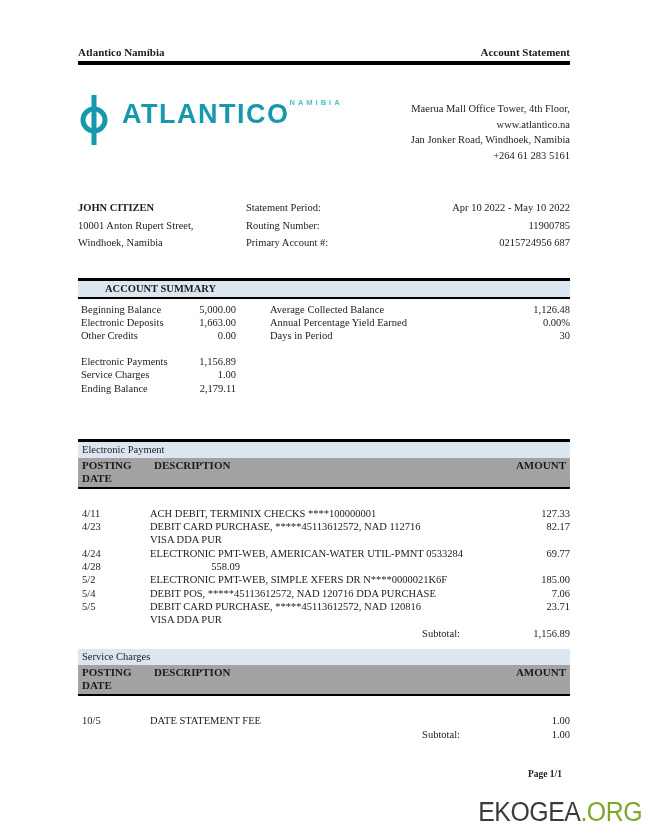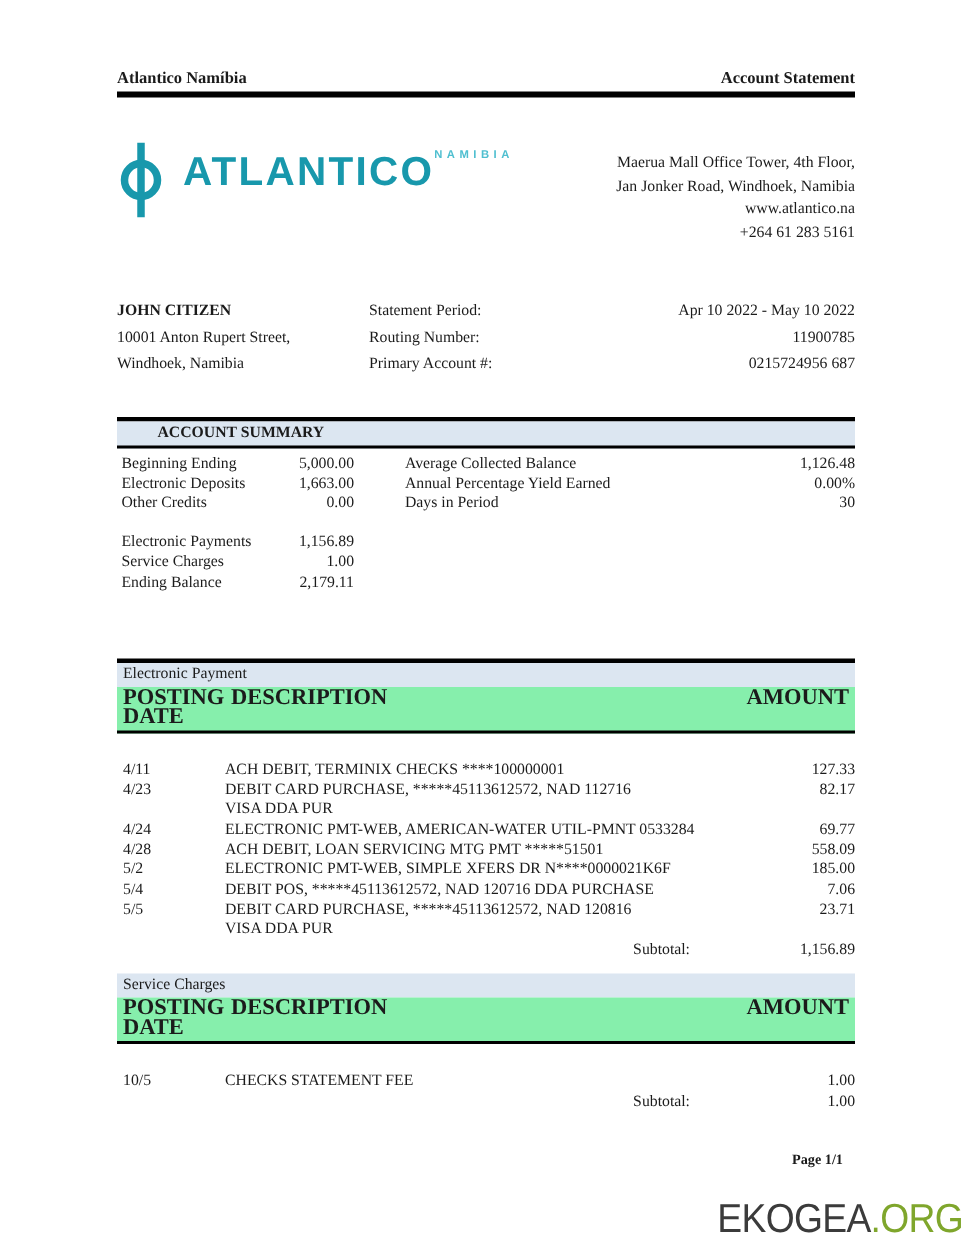--- a/index.html
+++ b/index.html
@@ -46,21 +46,21 @@
   
   .summary-body { padding-top: 4px; }
   .sum-row { display: flex; font-size: 10.5px; line-height: 13.2px; }
   .sum-label { width: 102px; padding-left: 3px; }
   .sum-val { width: 56px; text-align: right; }
   .sum-gap { height: 13px; }
   .sum-label2 { flex: 1; padding-left: 34px; }
   .sum-val2 { width: 90px; text-align: right; }
 
   
-  .tbl-head { background: #86efac; display: flex; font-weight: bold; font-size: 15px;
+  .tbl-head { background: #a3a3a3; display: flex; font-weight: bold; font-size: 11px;
     padding: 1px 4px 2px 4px; line-height: 13px; border-bottom: 2px solid #000; }
   .c-date { width: 72px; }
   .c-desc { flex: 1; }
   .c-amt { width: 90px; text-align: right; }
   .tbl-body { padding-top: 18px; }
   .tx-row { display: flex; font-size: 10.5px; line-height: 13.3px; }
   .tx-row .c-date { padding-left: 4px; }
   .subtotal-row { display: flex; font-size: 10.5px; line-height: 13.3px; margin-top: 1px; }
   .subtotal-row .c-desc { text-align: right; padding-right: 20px; }
 
@@ -92,22 +92,22 @@
             <circle cx="16" cy="25" r="11" fill="none" stroke="#1898ac" stroke-width="5"></circle>
           </svg>
         </span>
         <span class="logo-text">
           <span class="logo-brand">ATLANTICO</span>
           <span class="logo-region">NAMIBIA</span>
         </span>
       </div>
       <div class="bank-address">
         <div>Maerua Mall Office Tower, 4th Floor,</div>
+        <div>www.atlantico.na</div>
         <div>Jan Jonker Road, Windhoek, Namibia</div>
-        <div>www.atlantico.na</div>
         <div>+264 61 283 5161</div>
       </div>
     </div>
 
     <div class="meta-row">
       <div class="meta-col1">
         <div class="cust-name">JOHN CITIZEN</div>
         <div>10001 Anton Rupert Street,</div>
         <div>Windhoek, Namibia</div>
       </div>
@@ -121,21 +121,21 @@
         <div>11900785</div>
         <div>0215724956 687</div>
       </div>
     </div>
 
     <div class="section">
       <div class="section-topline"></div>
       <div class="section-title bold">ACCOUNT SUMMARY</div>
       <div class="summary-body">
         <div class="sum-row">
-          <span class="sum-label">Beginning Ending</span>
+          <span class="sum-label">Beginning Balance</span>
           <span class="sum-val">5,000.00</span>
           <span class="sum-label2">Average Collected Balance</span>
           <span class="sum-val2">1,126.48</span>
         </div>
         <div class="sum-row">
           <span class="sum-label">Electronic Deposits</span>
           <span class="sum-val">1,663.00</span>
           <span class="sum-label2">Annual Percentage Yield Earned</span>
           <span class="sum-val2">0.00%</span>
         </div>
@@ -183,21 +183,20 @@
           </span>
           <span class="c-amt">82.17</span>
         </div>
         <div class="tx-row">
           <span class="c-date">4/24</span>
           <span class="c-desc">ELECTRONIC PMT-WEB, AMERICAN-WATER UTIL-PMNT 0533284</span>
           <span class="c-amt">69.77</span>
         </div>
         <div class="tx-row">
           <span class="c-date">4/28</span>
-          <span class="c-desc">ACH DEBIT, LOAN SERVICING MTG PMT *****51501</span>
           <span class="c-amt">558.09</span>
         </div>
         <div class="tx-row">
           <span class="c-date">5/2</span>
           <span class="c-desc">ELECTRONIC PMT-WEB, SIMPLE XFERS DR N****0000021K6F</span>
           <span class="c-amt">185.00</span>
         </div>
         <div class="tx-row">
           <span class="c-date">5/4</span>
           <span class="c-desc">DEBIT POS, *****45113612572, NAD 120716 DDA PURCHASE</span>
@@ -222,21 +221,21 @@
     <div class="section" style="margin-top:8px;">
       <div class="section-title">Service Charges</div>
       <div class="tbl-head">
         <span class="c-date">POSTING DATE</span>
         <span class="c-desc">DESCRIPTION</span>
         <span class="c-amt">AMOUNT</span>
       </div>
       <div class="tbl-body">
         <div class="tx-row">
           <span class="c-date">10/5</span>
-          <span class="c-desc">CHECKS STATEMENT FEE</span>
+          <span class="c-desc">DATE STATEMENT FEE</span>
           <span class="c-amt">1.00</span>
         </div>
         <div class="subtotal-row">
           <span class="c-date"></span>
           <span class="c-desc">Subtotal:</span>
           <span class="c-amt">1.00</span>
         </div>
       </div>
     </div>
 

